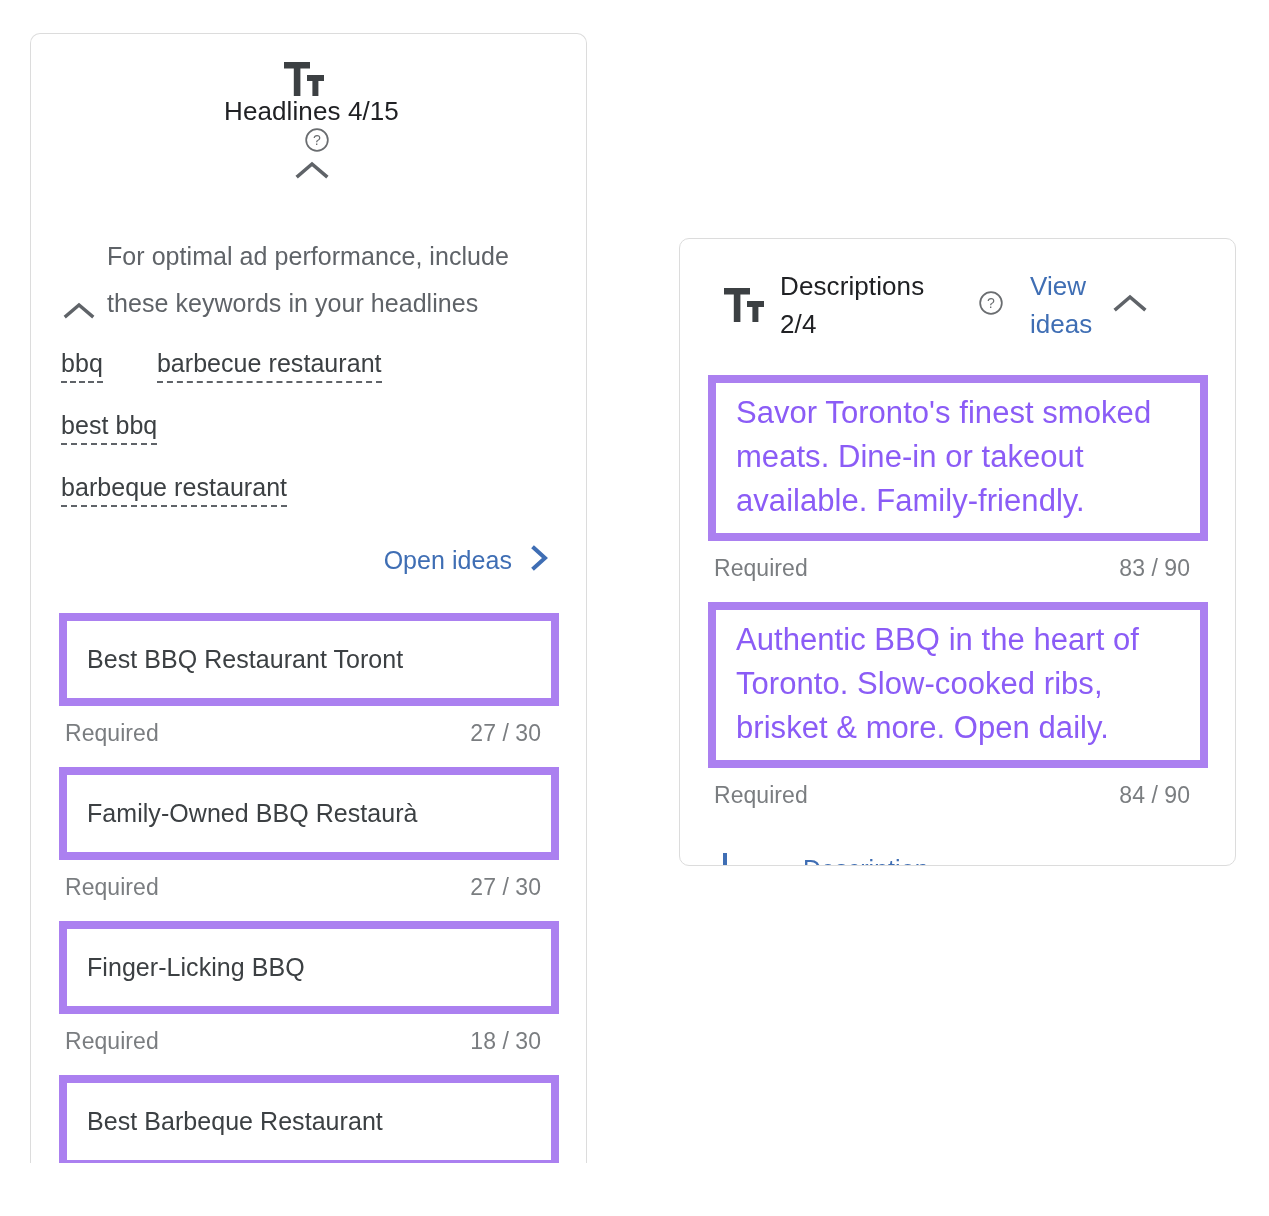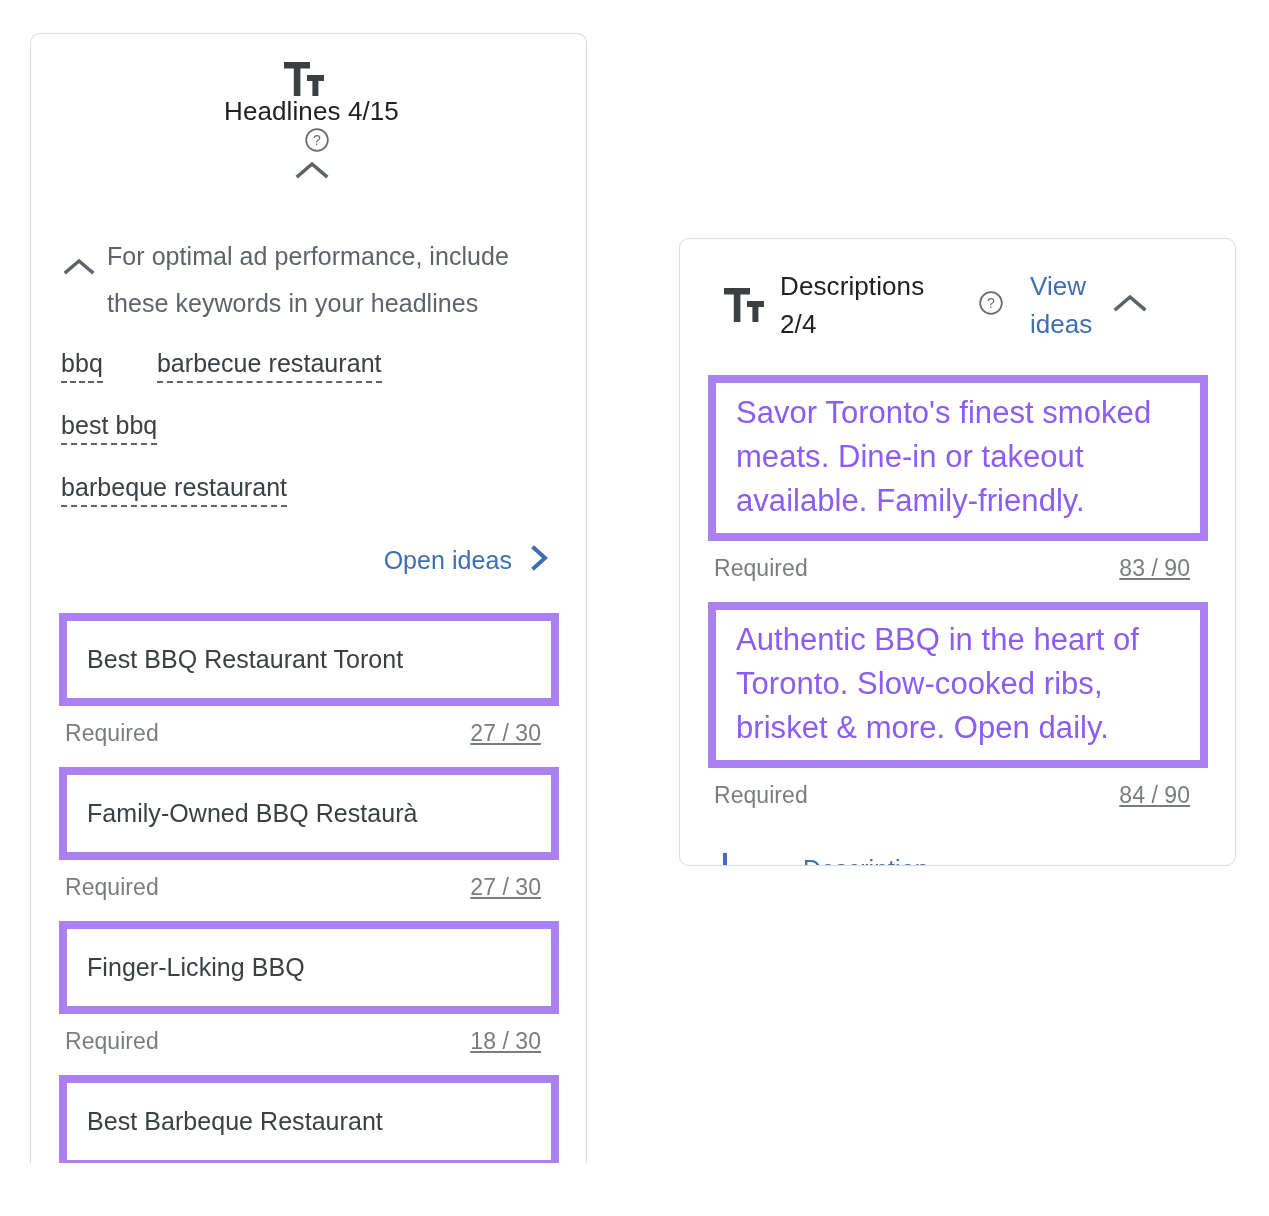--- a/index.html
+++ b/index.html
@@ -64,21 +64,21 @@
     margin-left: 11px;
   }
 
   .header-spacer { flex: 1 1 auto; }
 
   .collapse-chevron { flex: 0 0 auto; }
 
   
   .hint-block {
     display: flex;
-    align-items: flex-start;
+    align-items: flex-end;
     padding: 46px 30px 0 30px;
   }
   .hint-chevron {
     flex: 0 0 auto;
     margin-top: 22px;
     margin-right: 10px;
   }
   .hint-text {
     font-size: 25px;
     line-height: 47px;
@@ -143,21 +143,21 @@
 
   .meta-row {
     display: flex;
     justify-content: space-between;
     align-items: center;
     font-size: 23px;
     color: #7a7d80;
     padding: 14px 12px 20px 6px;
     letter-spacing: 0.05px;
   }
-  .meta-row .counter { padding-right: 6px; text-decoration: underline; }
+  .meta-row .counter { padding-right: 6px; }
   .meta-row.no-label { justify-content: flex-end; }
 
   
   #descriptions-card {
     left: 679px;
     top: 238px;
     width: 557px;
     height: 628px;
     overflow: hidden;
   }

